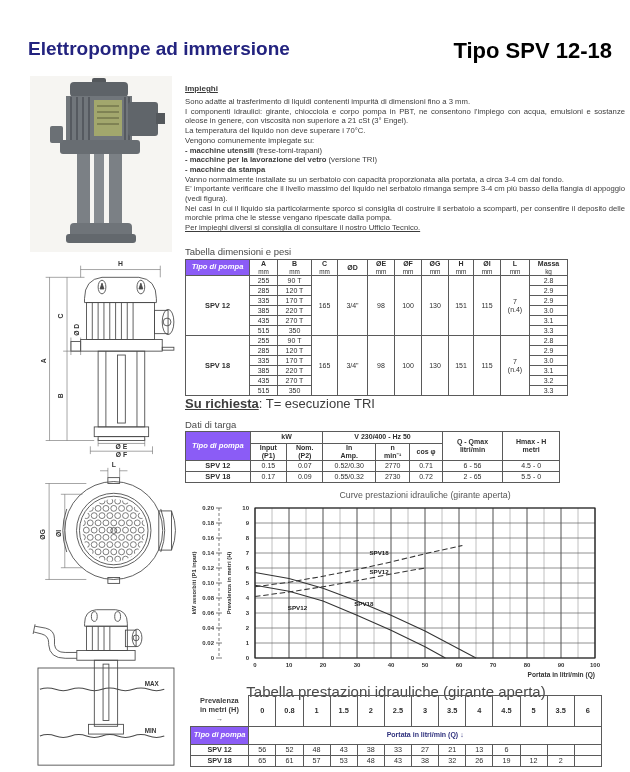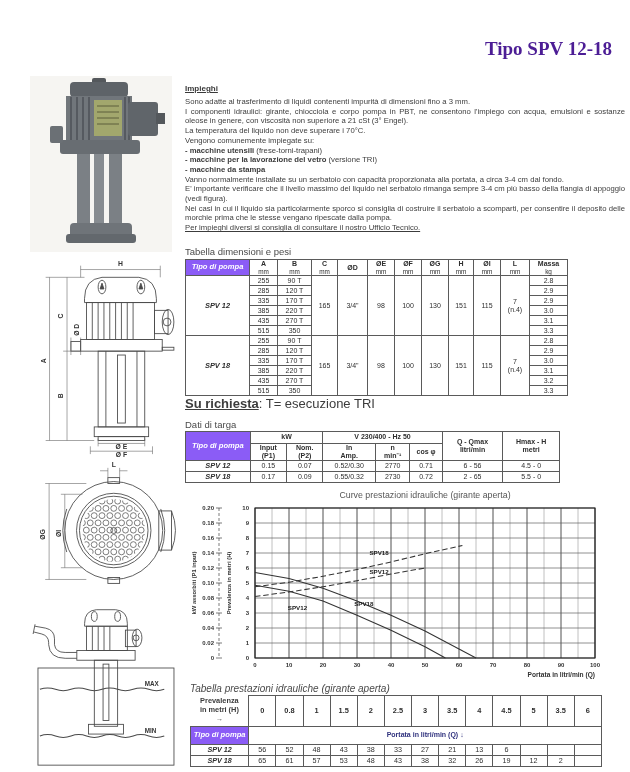--- a/index.html
+++ b/index.html
@@ -1,19 +1,19 @@
 <!DOCTYPE html>
 <html><head>
 <meta charset="utf-8">
 <style>
   html,body{margin:0;padding:0;background:#fff;}
   .page{position:relative;width:630px;height:772px;background:#fff;overflow:hidden;
         font-family:"Liberation Sans",sans-serif;color:#3b3b3b;}
   .title-left{position:absolute;left:28px;top:38px;font-size:19px;font-weight:bold;color:#23237f;}
-  .title-right{position:absolute;right:18px;top:38px;font-size:19px;font-weight:bold;color:#4c1d95;font-family:Liberation Serif, serif;}
+  .title-right{position:absolute;right:18px;top:38px;font-size:22px;font-weight:bold;color:#000000;}
 
   
   .photo{position:absolute;left:30px;top:76px;width:142px;height:176px;}
   .draw1{position:absolute;left:22px;top:254px;width:160px;height:204px;}
   .draw2{position:absolute;left:22px;top:460px;width:160px;height:142px;}
   .draw3{position:absolute;left:20px;top:600px;width:170px;height:170px;}
   .tech{stroke:#4a4a4a;fill:none;stroke-width:0.9;}
   .dimline{stroke:#666;stroke-width:0.6;fill:none;}
   .dimtxt{font-size:7px;font-weight:bold;fill:#333;}
 
@@ -21,47 +21,48 @@
   .impieghi{position:absolute;left:185px;top:84px;width:440px;}
   .imp-head{font-size:8px;font-weight:bold;text-decoration:underline;color:#3a3a3a;margin-bottom:4px;}
   .imp-text div{font-size:7.7px;line-height:1.26;text-align:justify;color:#3c3c3c;}
   .imp-text .bold-u{font-weight:normal;text-decoration:underline;}
 
   .sec-title{position:absolute;left:185px;font-size:9.5px;color:#4a4a4a;}
 
   table{border-collapse:collapse;table-layout:fixed;}
   th,td{border:1px solid #5a5a5a;text-align:center;padding:0;font-size:7px;color:#2e2e2e;line-height:1.15;}
   .navy{background:#8b5cf6;color:#fff;font-weight:bold;font-style:italic;font-size:7.6px;}
-  .pname{font-weight:bold;font-size:7.4px;font-style:italic;}
+  .pname{font-weight:bold;font-size:7.4px;}
 
   .dim-table{position:absolute;left:185px;top:259px;width:382px;border:1.4px solid #444;}
   .dim-table th{height:11px;}
   .dim-table td{height:9px;}
   .dim-table .hu{font-weight:normal;font-size:6.4px;}
   .dim-note{position:absolute;left:185px;top:396px;font-size:13px;color:#3c3c3c;}
   .dim-note b{text-decoration:underline;}
 
   .targa-table{position:absolute;left:185px;top:431px;width:375px;border:1.4px solid #444;}
   .targa-table th{height:11px;}
   .targa-table td{height:10px;}
 
   .chart-wrap{position:absolute;left:185px;top:486px;width:440px;height:198px;}
 
-  .perf-title{position:absolute;left:190px;top:683px;width:412px;text-align:left;font-size:10px;color:#4a4a4a;font-style:italic;}
+  .perf-title{position:absolute;left:190px;top:683px;width:412px;text-align:center;font-size:15px;color:#4a4a4a;}
   .perf-table{position:absolute;left:190px;top:695px;width:412px;}
   .perf-table .corner{border:none;font-size:7.4px;color:#3c3c3c;line-height:1.2;}
   .perf-table .hval{height:30px;font-size:7.4px;}
   .perf-table .portata{font-size:7px;color:#30327e;font-weight:bold;height:17px;}
   .perf-table td{height:10px;font-size:7.2px;}
 </style>
 </head>
 <body>
 
 <div class="page">
 
+  <div class="title-left">Elettropompe ad immersione</div>
   <div class="title-right">Tipo SPV 12-18</div>
 
   <svg class="photo" viewBox="0 0 142 176">
     <rect x="0" y="0" width="142" height="176" fill="#f6f5f2"></rect>
     <rect x="62" y="2" width="14" height="6" rx="2" fill="#54585c"></rect>
     <rect x="40" y="6" width="58" height="15" rx="4" fill="#5e6368"></rect>
     <rect x="36" y="20" width="66" height="45" fill="#71767b"></rect>
     <g stroke="#50545a" stroke-width="1.6">
       <line x1="41" y1="21" x2="41" y2="64"></line>
         <line x1="47" y1="21" x2="47" y2="64"></line>

